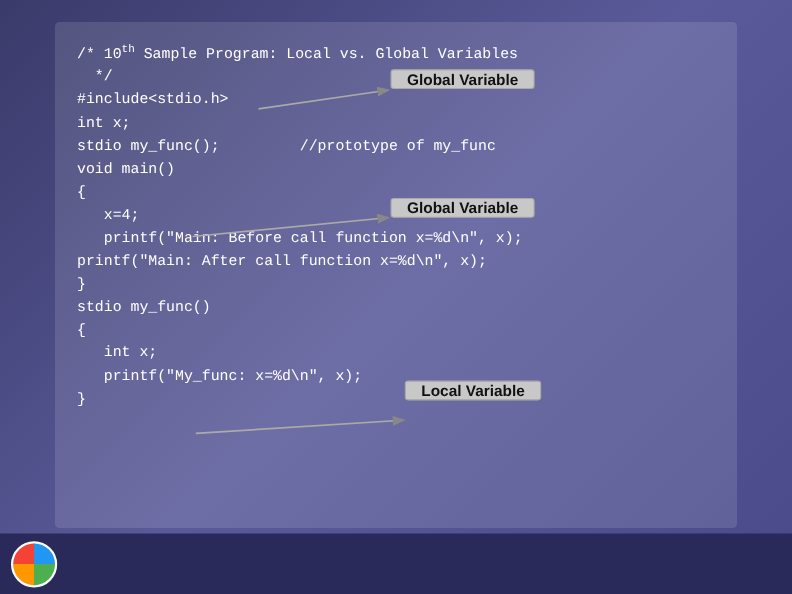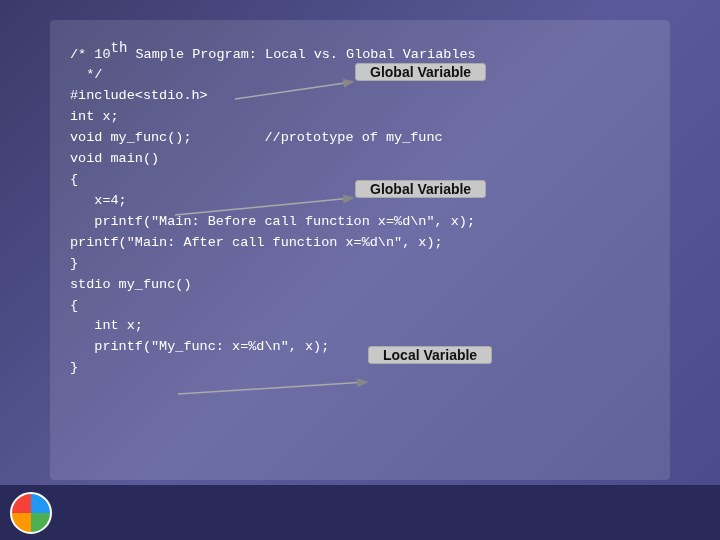--- a/index.html
+++ b/index.html
@@ -33,21 +33,21 @@
       font-size: 13.5px;
       line-height: 1.55;
     }
 
     .code-line {
       white-space: pre;
       position: relative;
     }
 
     .superscript {
-      font-size: 14px;
+      font-size: 10px;
       vertical-align: super;
     }
 
     
     .annotation-box {
       position: absolute;
       background: #c8c8c8;
       border: 1px solid #aaa;
       border-radius: 3px;
       color: #111;
@@ -92,21 +92,21 @@
 <body>
 
 <div class="slide-bg">
 
   <div class="code-container">
 
     <div class="code-line">/* 10<span class="superscript">th</span> Sample Program: Local vs. Global Variables</div>
     <div class="code-line">  */</div>
     <div class="code-line">#include&lt;stdio.h&gt;</div>
     <div class="code-line">int x;</div>
-    <div class="code-line">void my_func();         //prototype of my_func</div>
+    <div class="code-line">stdio my_func();         //prototype of my_func</div>
     <div class="code-line">void main()</div>
     <div class="code-line">{</div>
     <div class="code-line">   x=4;</div>
     <div class="code-line">   printf("Main: Before call function x=%d\n", x);</div>
     <div class="code-line">printf("Main: After call function x=%d\n", x);</div>
     <div class="code-line">}</div>
     <div class="code-line">stdio my_func()</div>
     <div class="code-line">{</div>
     <div class="code-line">   int x;</div>
     <div class="code-line">   printf("My_func: x=%d\n", x);</div>

